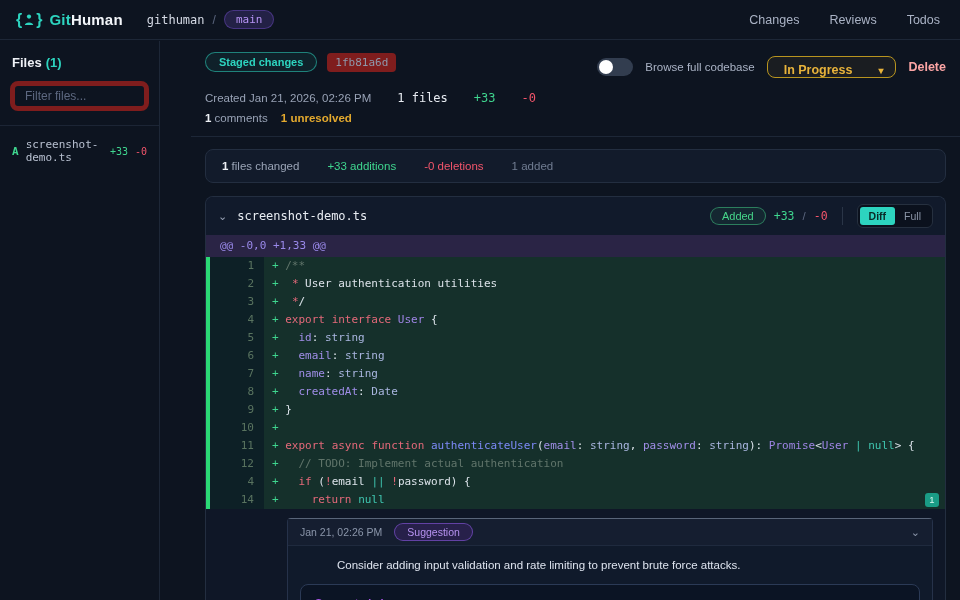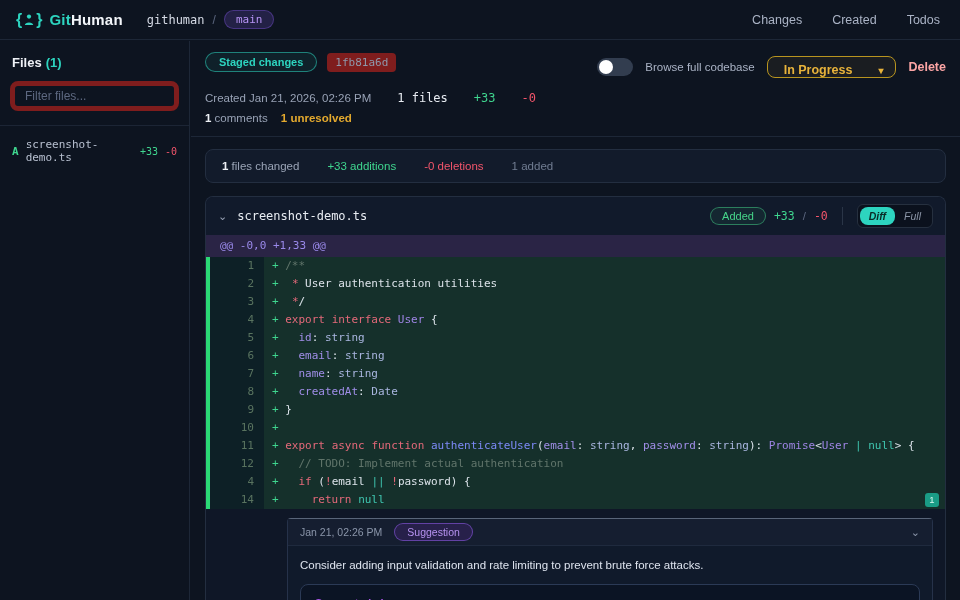--- a/index.html
+++ b/index.html
@@ -27,21 +27,21 @@
   .crumb-sep { color:#5d6880; }
   .branch-badge {
     background:rgba(139,92,246,.18); color:#b794f6; font-size:11px;
     padding:2px 11px; border-radius:10px; border:1px solid rgba(139,92,246,.35);
   }
   .top-nav { display:flex; gap:30px; }
   .top-nav a { color:#aab3c5; font-size:12.5px; text-decoration:none; cursor:pointer; }
 
   
   .sidebar {
-    position:absolute; top:41px; left:0; width:190px; bottom:0;
+    position:absolute; top:41px; left:0; width:160px; bottom:0;
     border-right:1px solid #1d2737; background:#0d1420;
   }
   .files-title { padding:14px 12px 0; font-size:13px; font-weight:bold; color:#eef1f6; }
   .files-count { color:#2dd4bf; font-weight:bold; margin-left:4px; }
   .filter-box { margin:11px 10px 14px; }
   .filter-input {
     width:100%; height:30px; background:transparent; border:5px solid #7f1d1d; border-radius:8px;
     color:#cfd6e2; font-size:12px; padding:0 10px; outline:none;
   }
   .filter-input::placeholder { color:#5d6880; }
@@ -109,21 +109,21 @@
   .fc-right { display:flex; align-items:center; gap:8px; }
   .added-pill {
     color:#46d68a; border:1px solid rgba(70,214,138,.5); background:rgba(70,214,138,.07);
     font-size:11px; padding:2px 11px; border-radius:11px;
   }
   .fc-add { color:#3fd68f; font-size:11.5px; }
   .fc-slash { color:#5d6880; font-size:11.5px; }
   .fc-del { color:#f2556b; font-size:11.5px; }
   .fc-divider { width:1px; height:18px; background:#2a3547; margin:0 6px; }
   .seg { display:flex; background:#0b111d; border:1px solid #26303f; border-radius:6px; padding:2px; }
-  .seg-btn { font-size:10.5px; padding:3px 9px; border-radius:8px; color:#8b95a7; cursor:pointer; border:none; background:none; font-family:inherit;font-style:italic; }
+  .seg-btn { font-size:10.5px; padding:3px 9px; border-radius:3px; color:#8b95a7; cursor:pointer; border:none; background:none; font-family:inherit; }
   .seg-btn.active { background:#2dd4bf; color:#0a2a26; font-weight:bold; }
 
   .hunk-header { height:22px; line-height:22px; background:#2a2445; color:#9a89ea; font-size:11px; padding:0 14px; }
 
   .diff-code { }
   .code-row { display:flex; height:18px; line-height:18px; font-family:"DejaVu Sans Mono", monospace; font-size:11px; border-left:4px solid #2bd975; }
   .lnum { width:54px; flex:none; text-align:right; padding-right:10px; color:#59735f; background:#0d2026; }
   .lcode { flex:1; background:#15302b; padding-left:8px; white-space:pre; position:relative; overflow:hidden; }
   .tk-plus { color:#3fd68f; }
   .tk-k { color:#e5697a; }
@@ -150,21 +150,21 @@
     padding:0 12px; background:#151e30; border-bottom:1px solid #1f2a3e;
   }
   .cp-left { display:flex; align-items:center; gap:12px; }
   .cp-time { color:#8b96aa; font-size:10.5px; }
   .suggestion-pill {
     color:#b692f0; border:1px solid rgba(147,92,240,.55); background:rgba(147,51,234,.14);
     font-size:10.5px; padding:2px 12px; border-radius:11px;
   }
   .cp-chevron { color:#8b96aa; font-size:11px; cursor:pointer; }
   .cp-body { padding:13px 12px 12px; }
-  .cp-text { color:#dde3ee; font-size:11.5px; }
+  .cp-text { color:#dde3ee; font-size:11.5px;margin-left:37px; }
   .suggested-box {
     margin-top:13px; border:1px solid #2b3a56; background:#0b1424; border-radius:8px;
     padding:11px 14px 30px;
   }
   .suggested-label { color:#a957e8; font-weight:bold; font-size:11px; }
 </style>
 </head>
 <body>
 
 <header class="app-header">
@@ -179,21 +179,21 @@
       <span class="brand-name"><span class="brand-git">Git</span><span class="brand-human">Human</span></span>
     </div>
     <div class="breadcrumb">
       <span class="repo-name mono">githuman</span>
       <span class="crumb-sep">/</span>
       <span class="branch-badge mono">main</span>
     </div>
   </div>
   <nav class="top-nav">
     <a>Changes</a>
-    <a>Created</a>
+    <a>Reviews</a>
     <a>Todos</a>
   </nav>
 </header>
 
 <aside class="sidebar">
   <div class="files-title">
     <span>Files</span><span class="files-count">(1)</span>
   </div>
   <div class="filter-box">
     <input class="filter-input" type="text" placeholder="Filter files..." style="">

